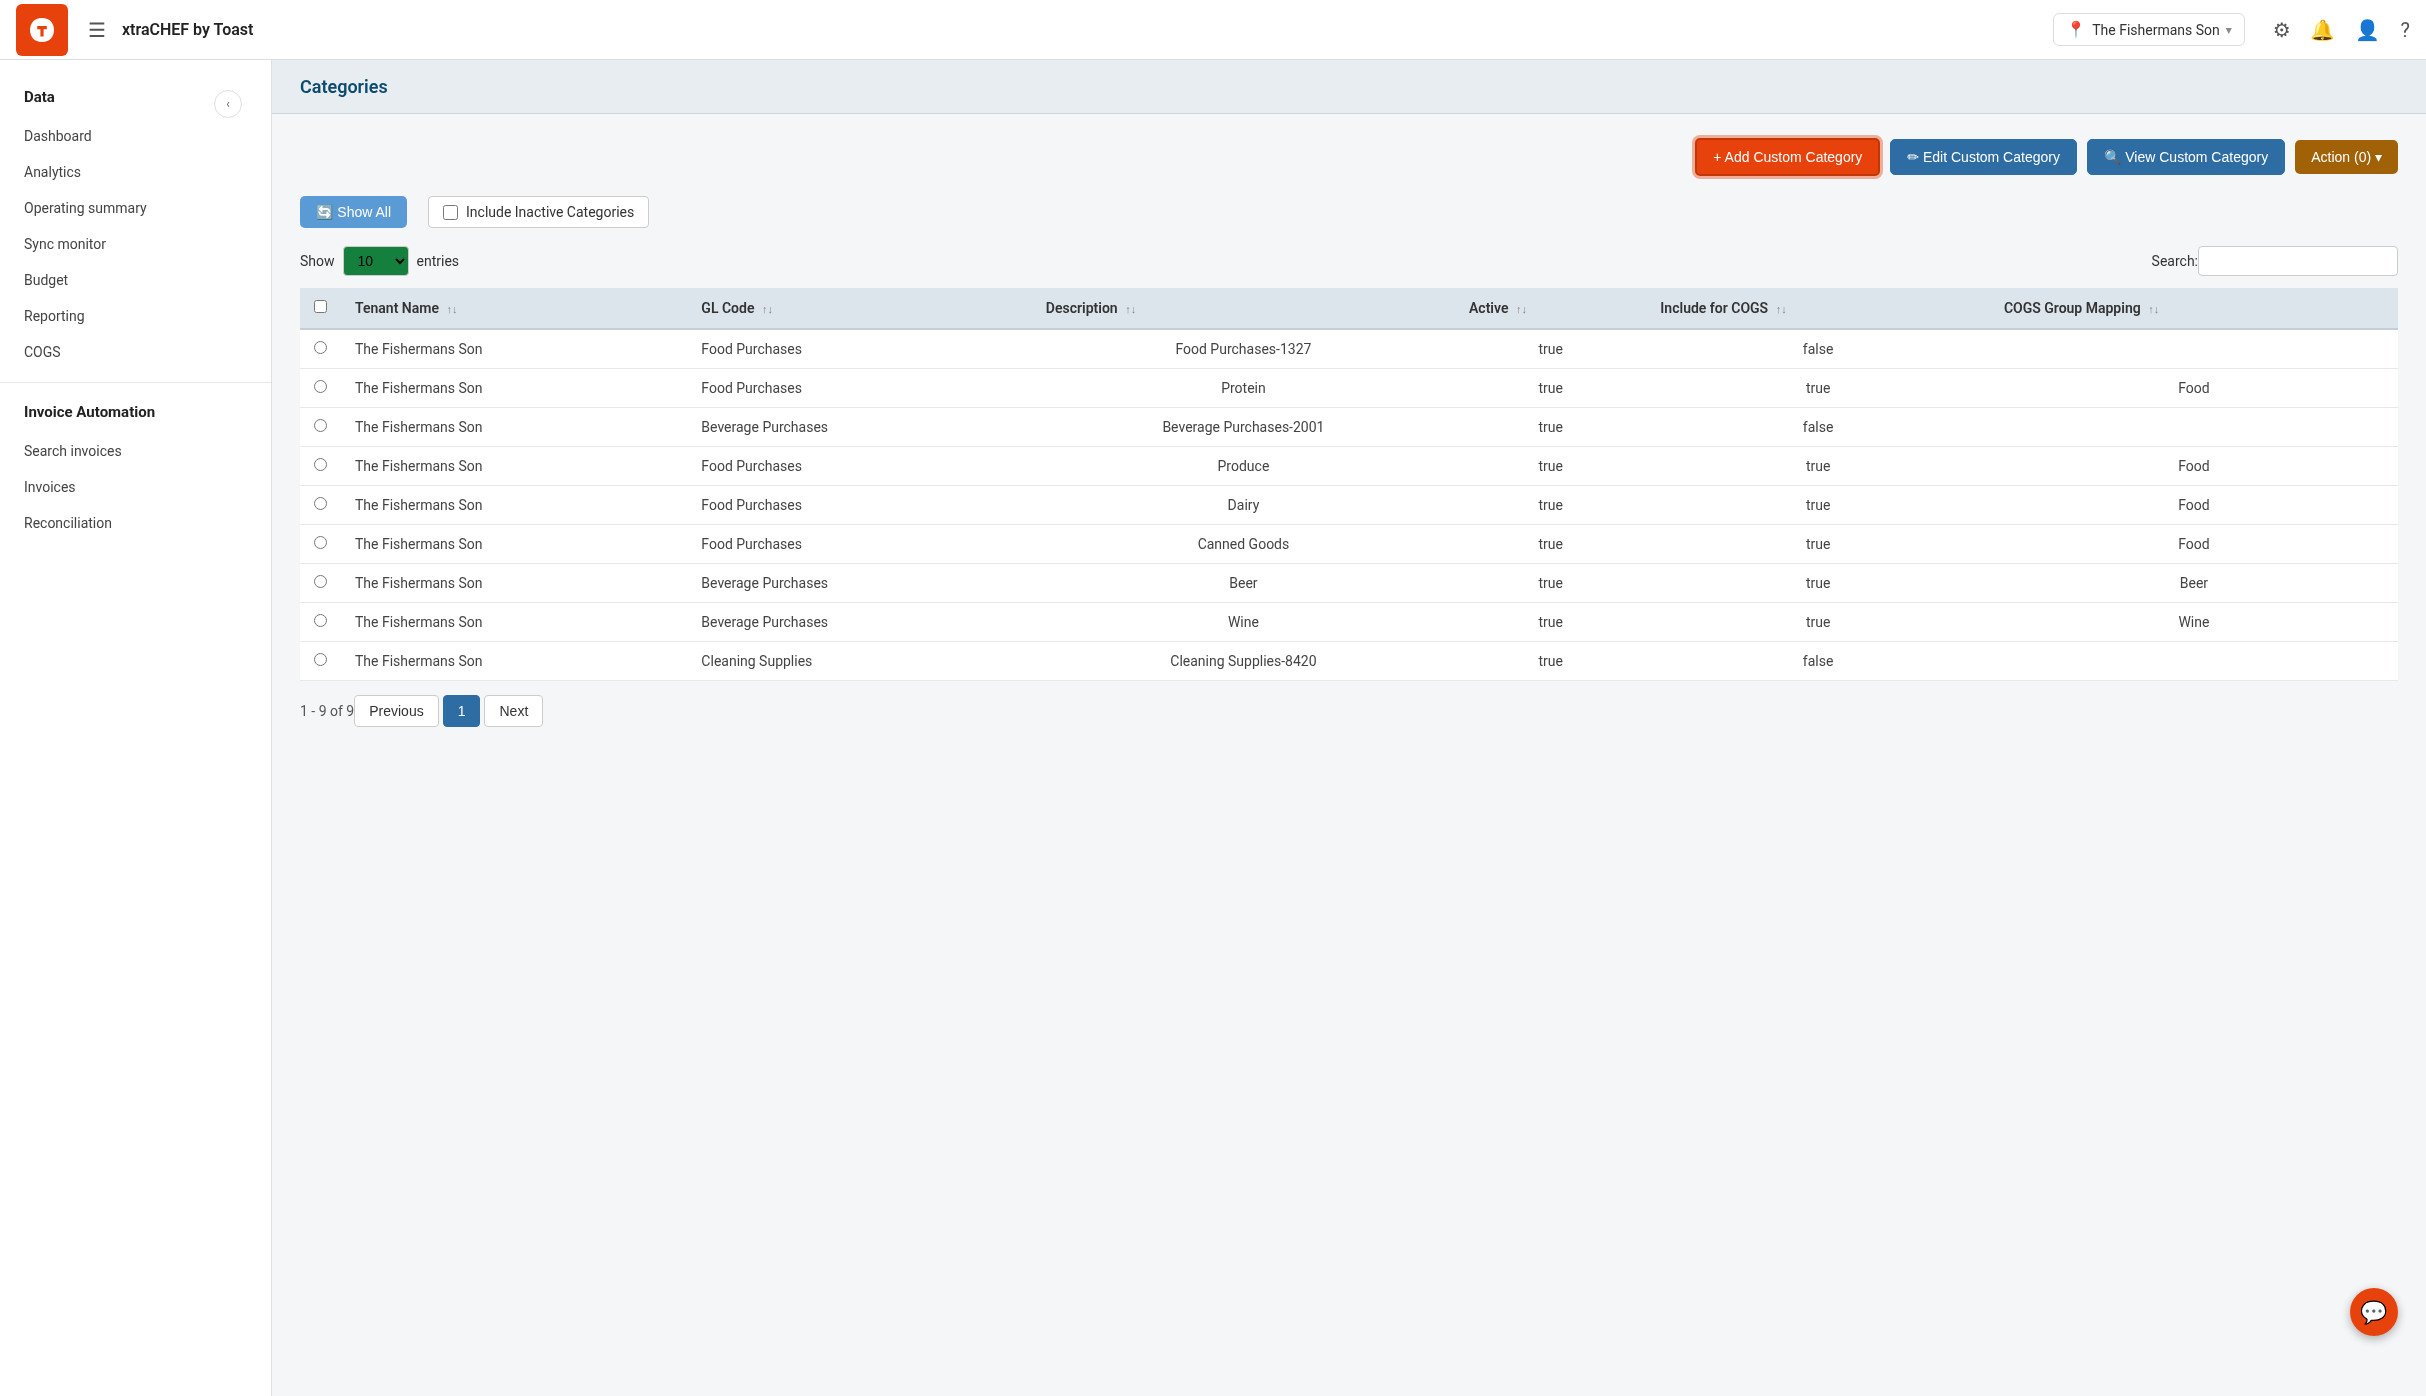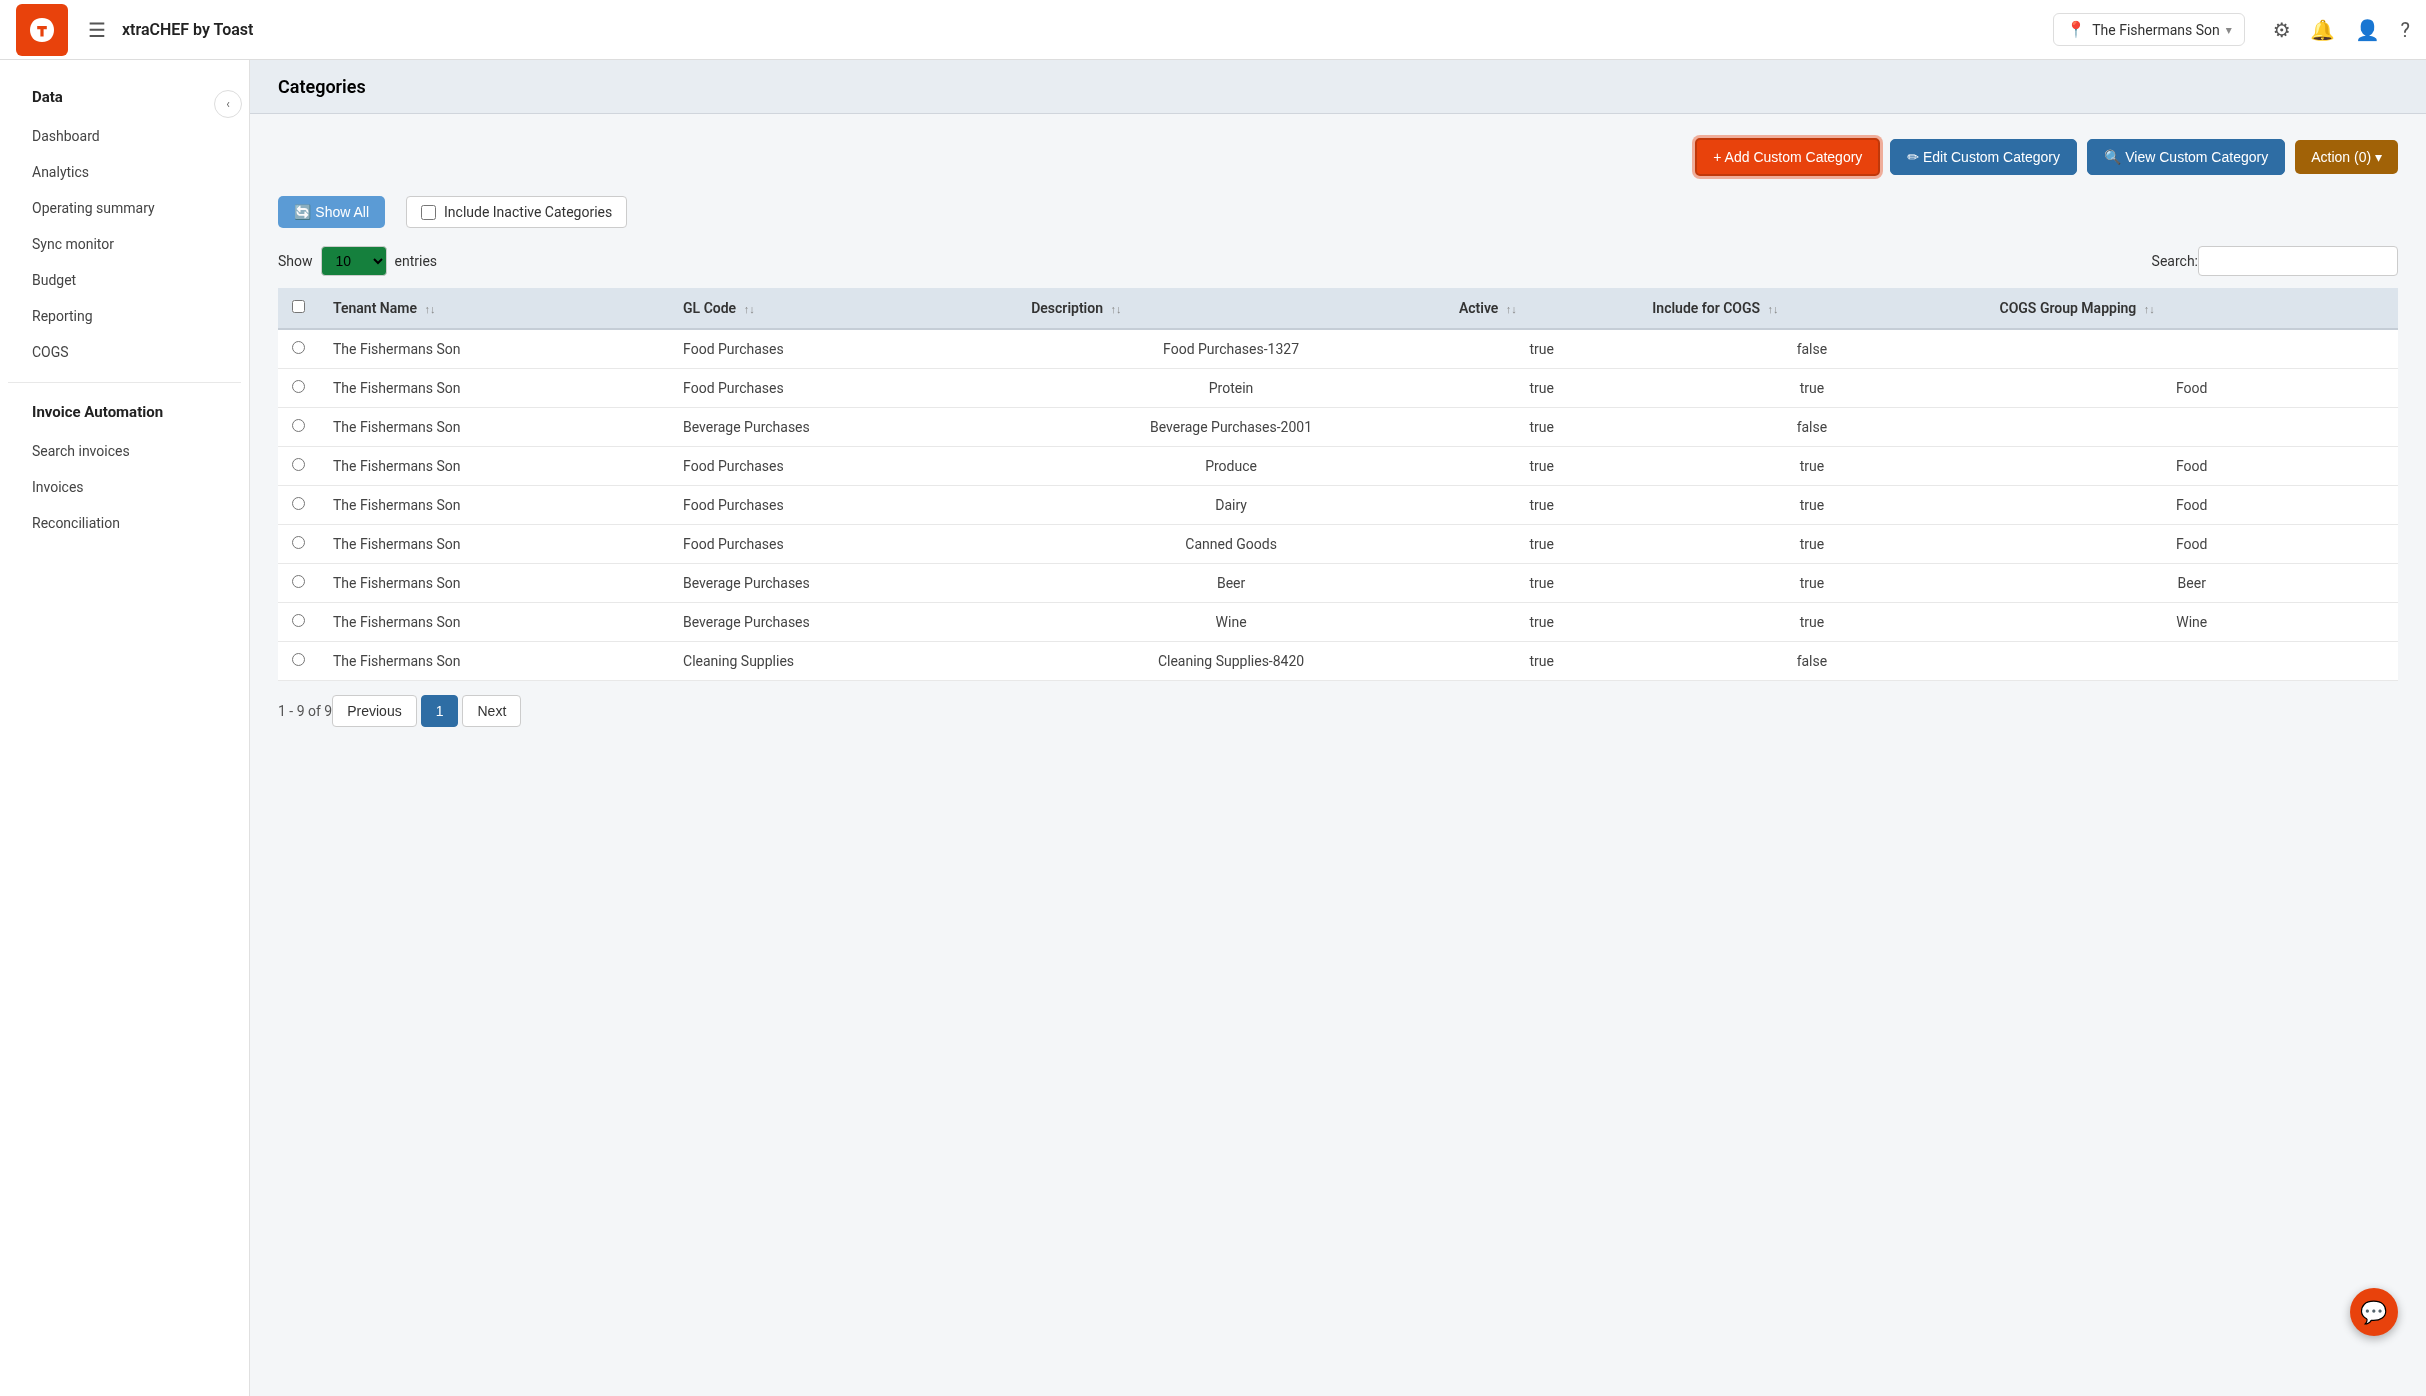--- a/index.html
+++ b/index.html
@@ -28,22 +28,22 @@
     .location-pin { color: #888; font-size: 16px; }
     .chevron-down { color: #888; font-size: 12px; }
     .nav-icons { display: flex; align-items: center; gap: 20px; margin-left: 16px; }
     .nav-icon { color: #555; font-size: 20px; cursor: pointer; }
 
     
     .layout { display: flex; height: calc(100vh - 60px); }
 
     
     .sidebar {
-      width: 250px; background: #fff; border-right: 1px solid #e0e0e0;
-      padding: 20px 8px; overflow-y: auto; flex-shrink: 0;
+      width: 272px; background: #fff; border-right: 1px solid #e0e0e0;
+      padding: 20px 0; overflow-y: auto; flex-shrink: 0;
     }
     .sidebar-section-title {
       font-weight: 700; font-size: 15px; color: #222;
       padding: 8px 24px 12px;
     }
     .sidebar-item {
       padding: 10px 24px; font-size: 14px; color: #444;
       cursor: pointer; display: flex; align-items: center; gap: 8px;
     }
     .sidebar-divider { border: none; border-top: 1px solid #e8e8e8; margin: 12px 0; }
@@ -58,21 +58,21 @@
     }
 
     
     .main-content { flex: 1; overflow-y: auto; padding: 0; background: #f4f6f8; }
 
     
     .page-header {
       background: #e8edf2; padding: 16px 28px;
       border-bottom: 1px solid #d0d5dc;
     }
-    .page-header-title { font-size: 18px; font-weight: 600; color: #000000; }
+    .page-header-title { font-size: 18px; font-weight: 600; color: #0c4a6e; }
 
     
     .content-area { padding: 24px 28px; }
 
     
     .action-bar {
       display: flex; align-items: center; justify-content: flex-end;
       gap: 10px; margin-bottom: 20px;
     }
     .btn {

